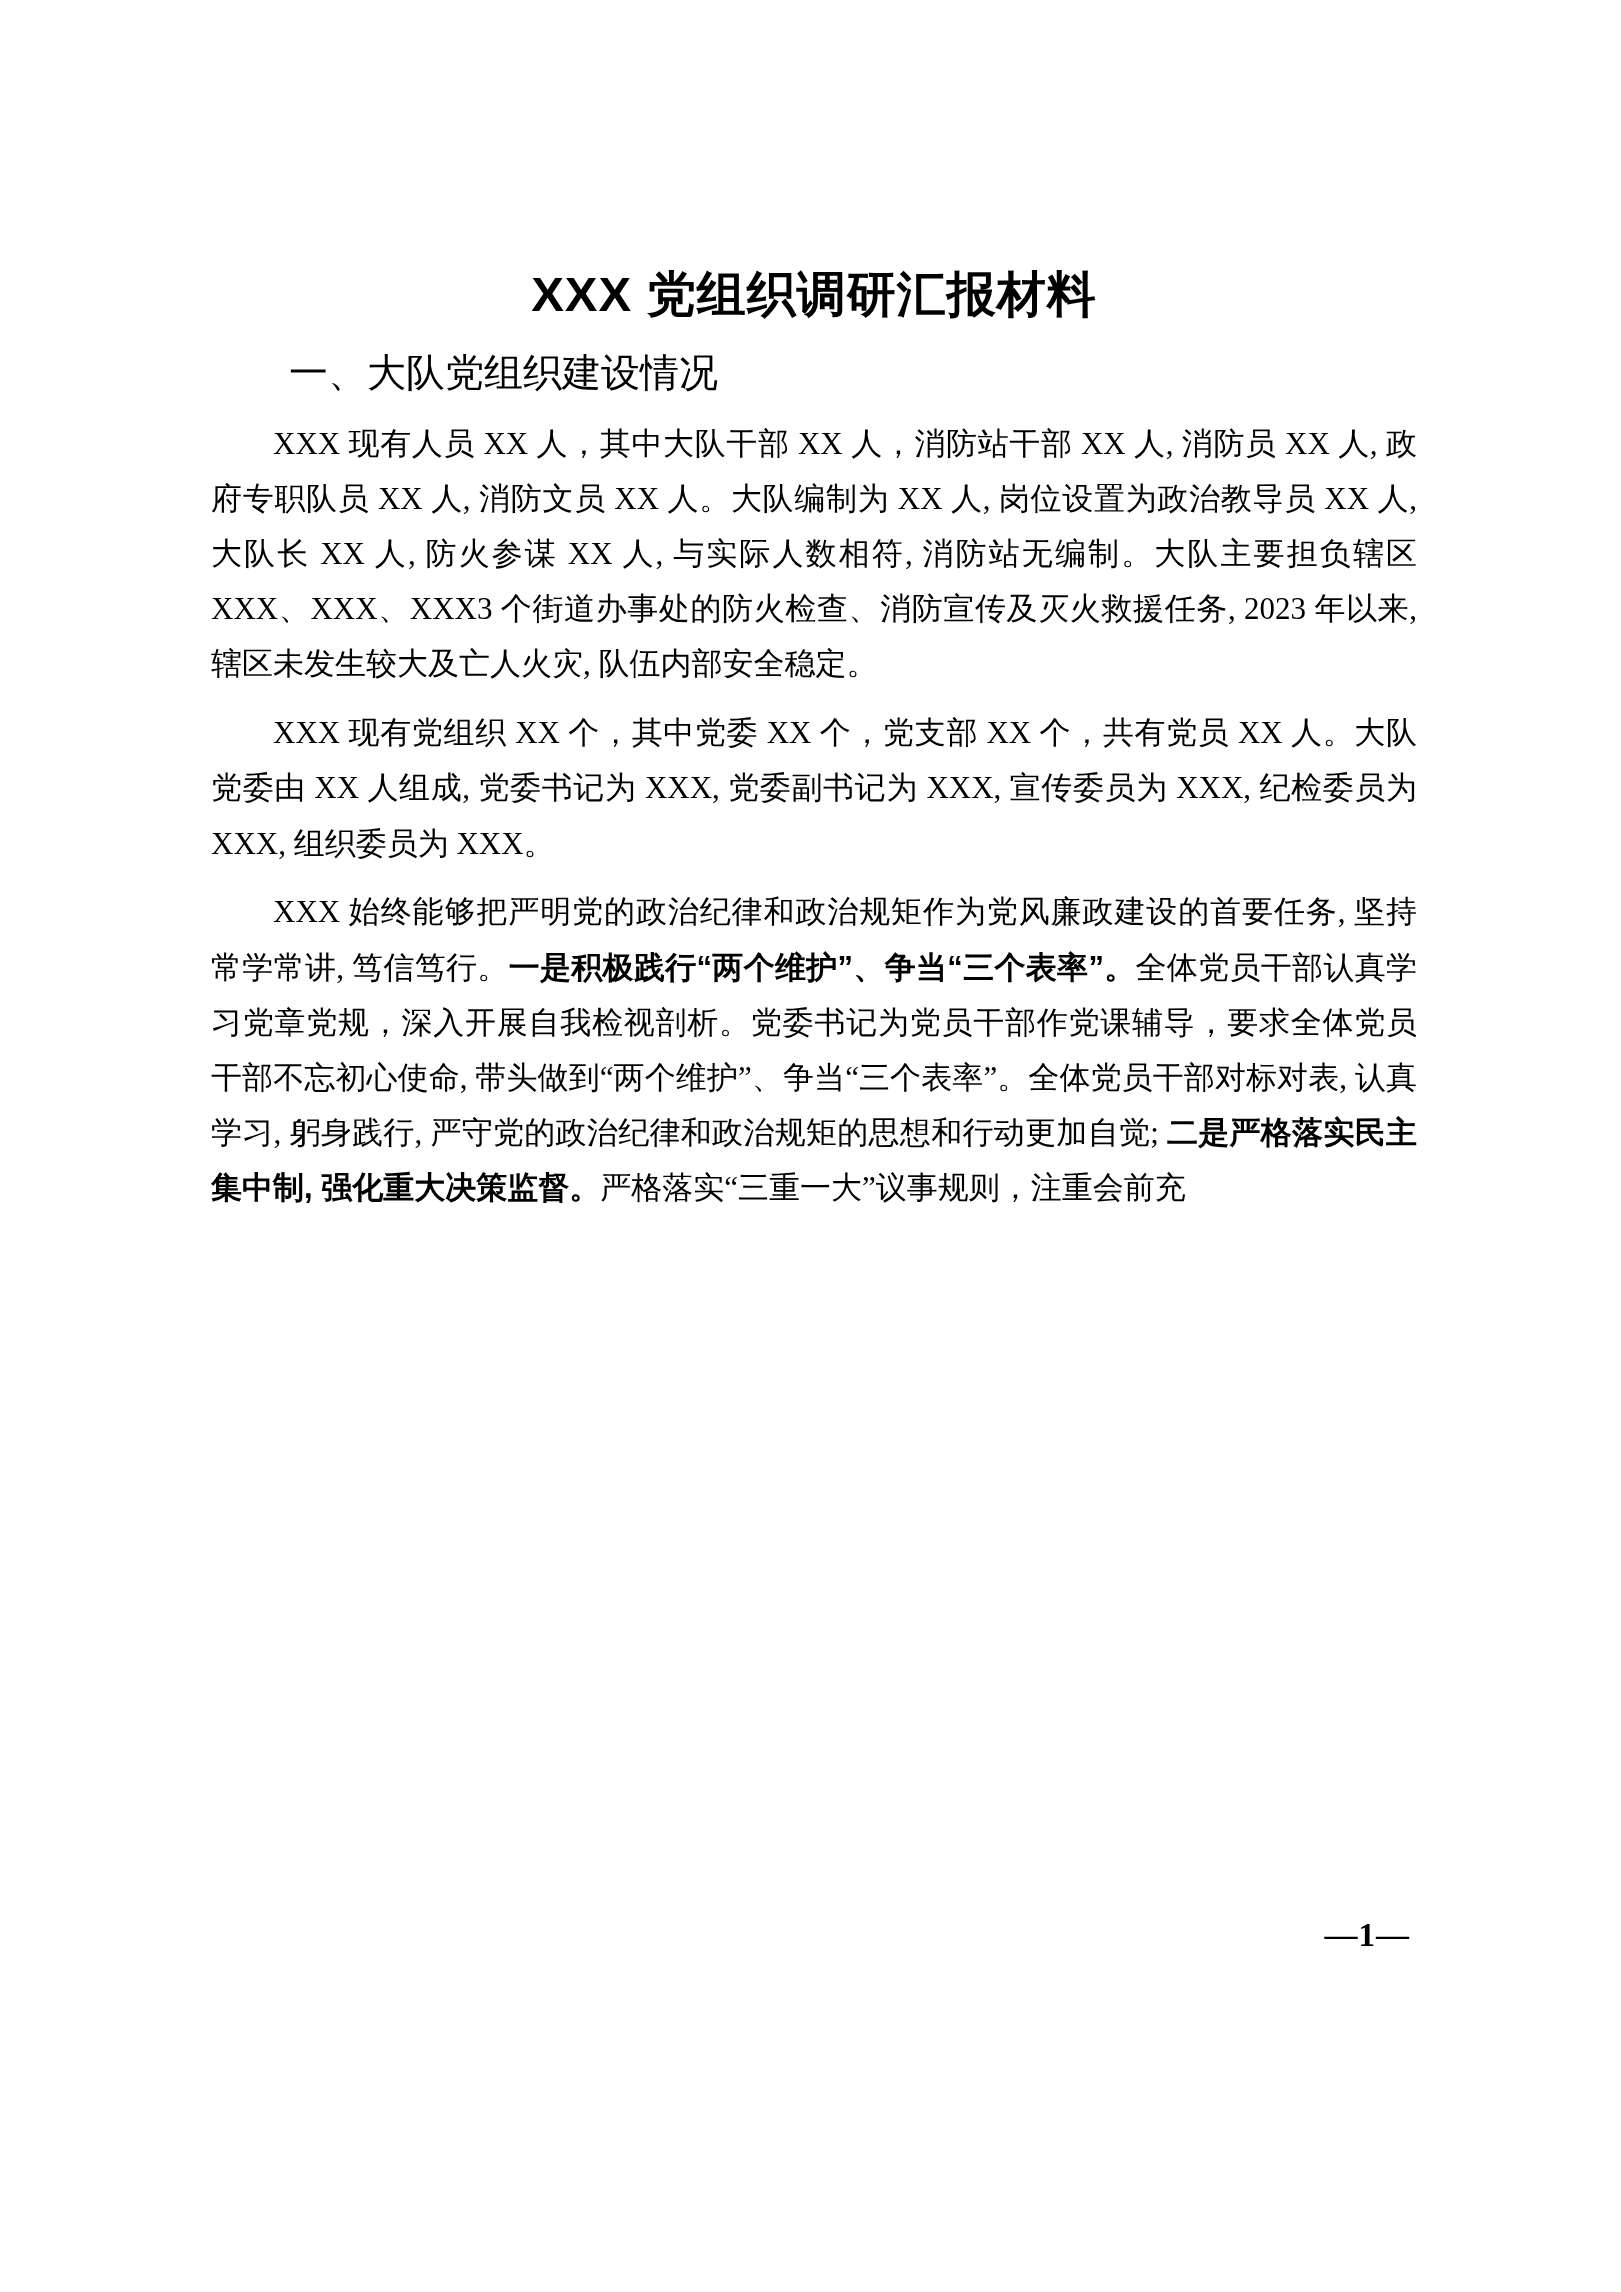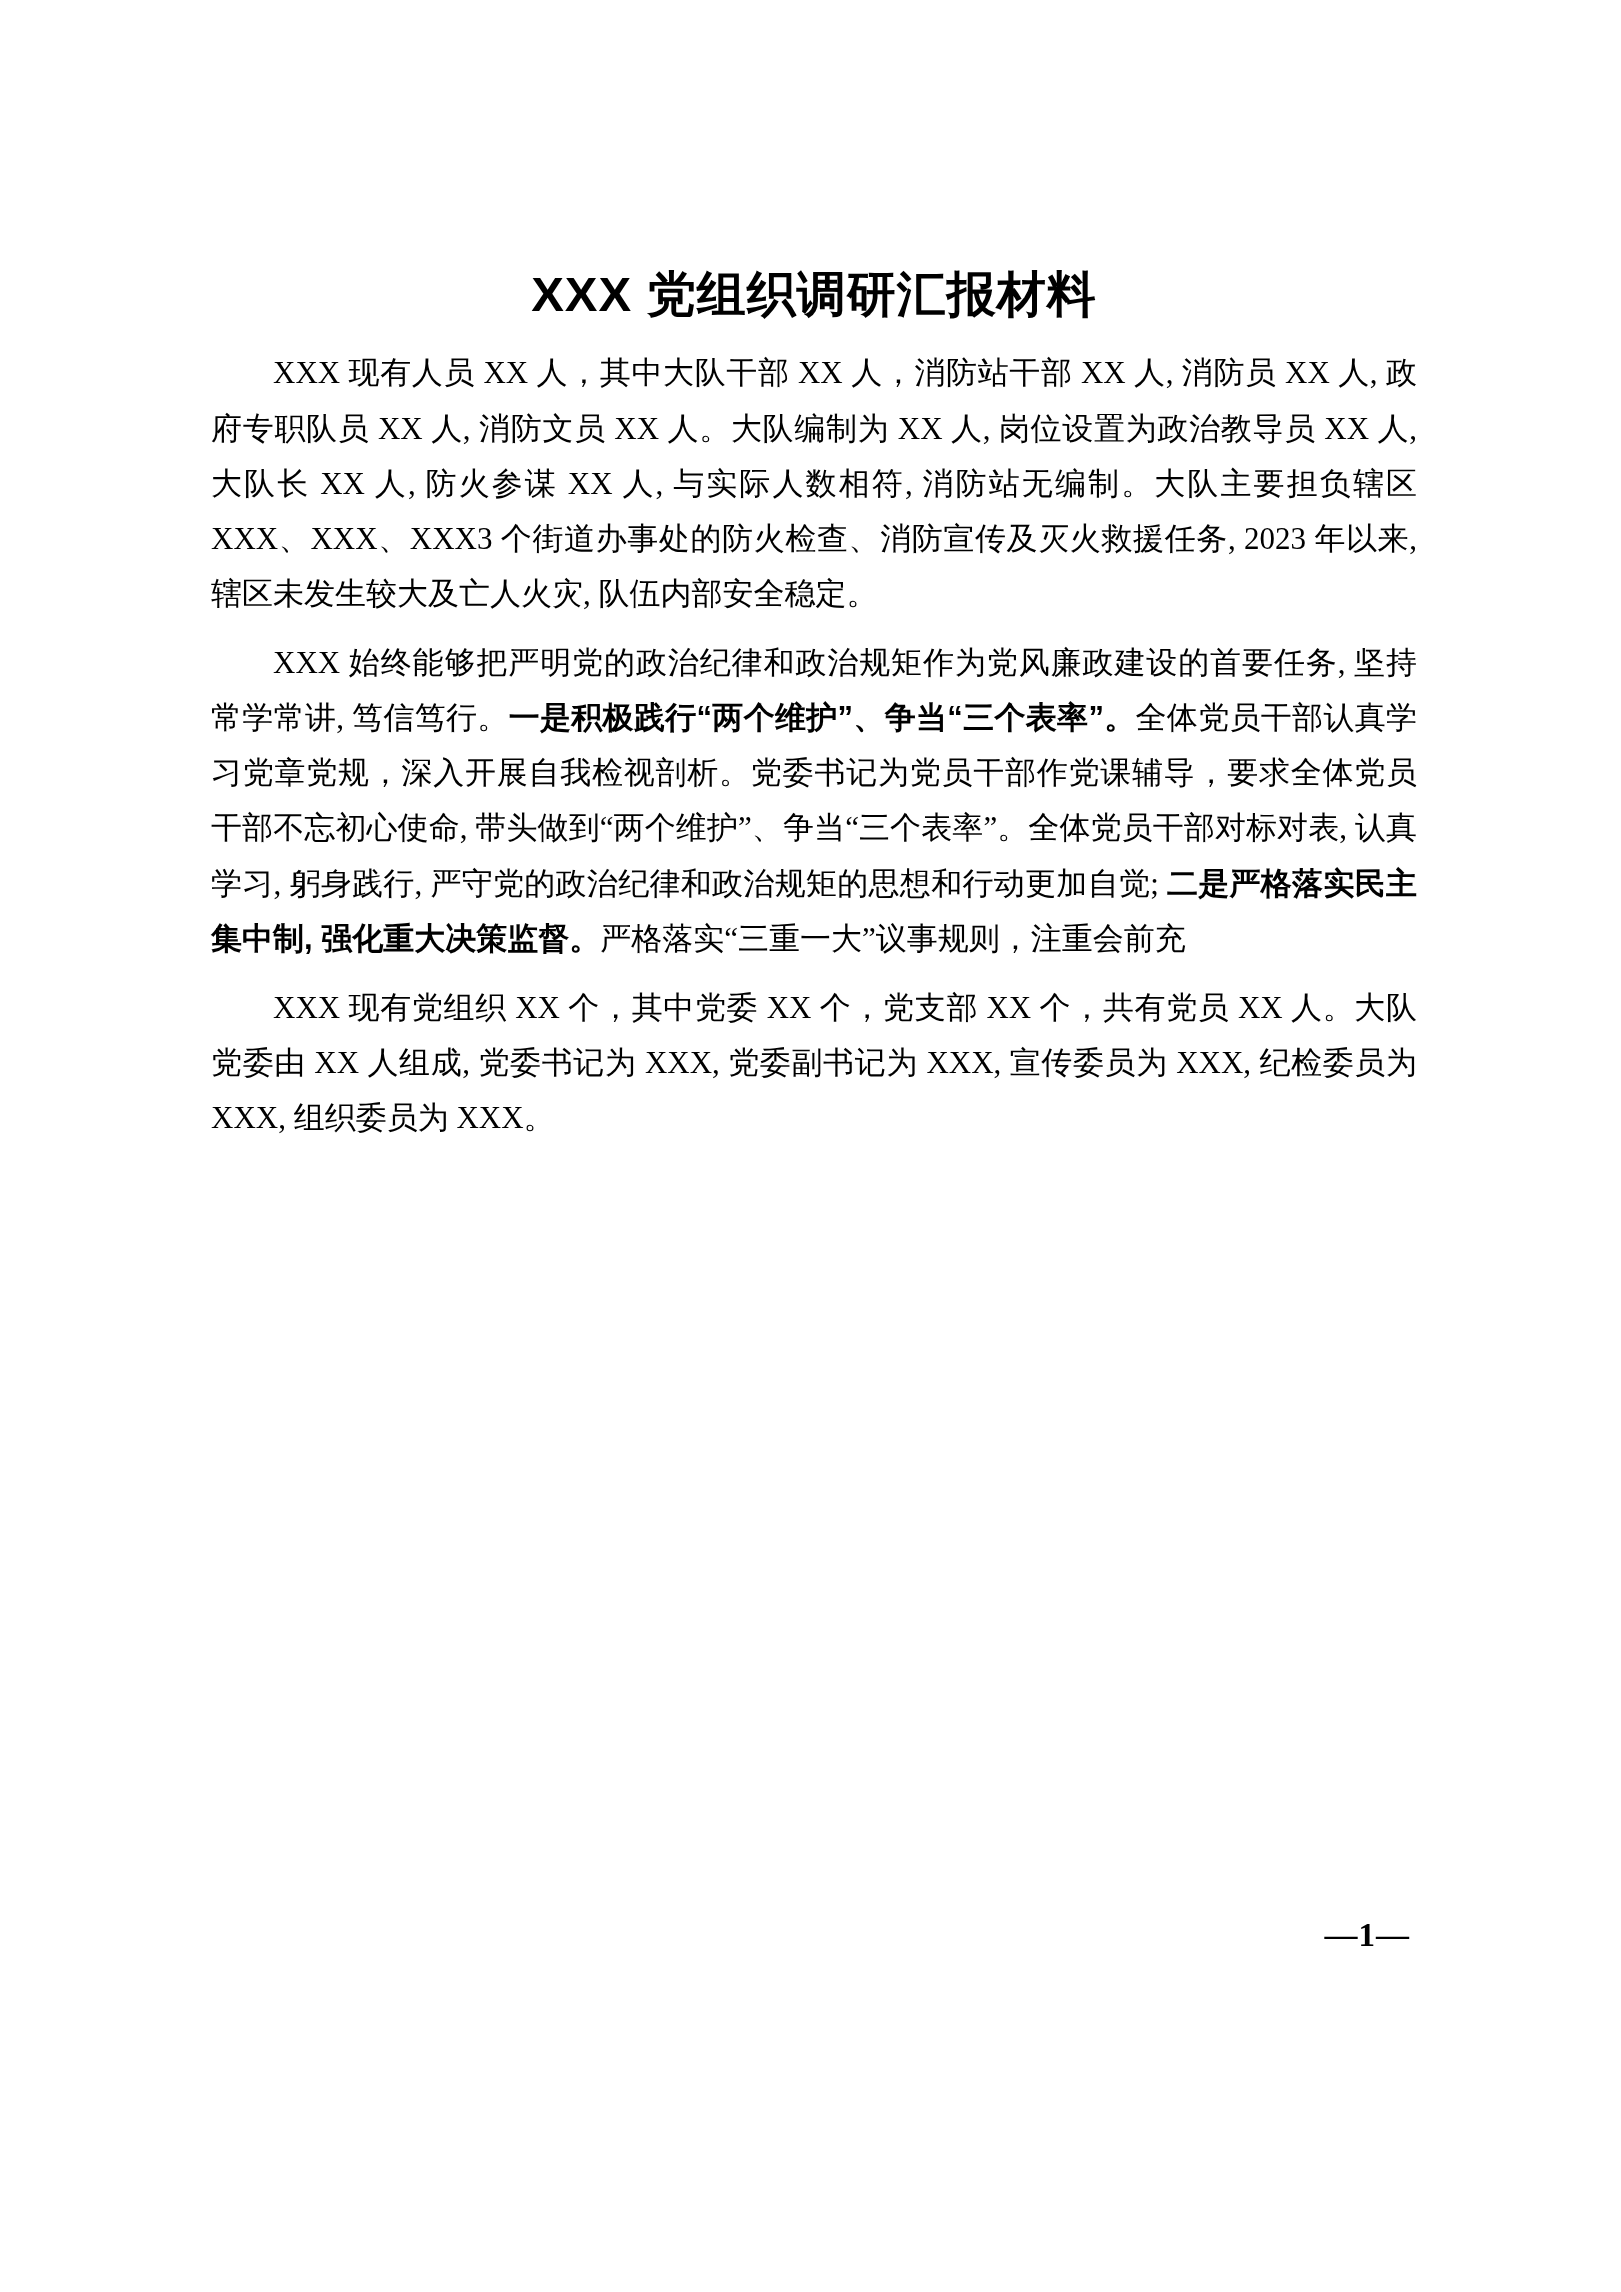--- a/index.html
+++ b/index.html
@@ -69,25 +69,26 @@
 </style>
 </head>
 <body>
 
 <div class="page">
 
   <div class="content">
 
     <h1 class="doc-title">XXX 党组织调研汇报材料</h1>
 
+    <div class="section-heading">一、大队党组织建设情况</div>
 
     <p class="body-para">XXX 现有人员 XX 人，其中大队干部 XX 人，消防站干部 XX 人, 消防员 XX 人, 政府专职队员 XX 人, 消防文员 XX 人。大队编制为 XX 人, 岗位设置为政治教导员 XX 人, 大队长 XX 人, 防火参谋 XX 人, 与实际人数相符, 消防站无编制。大队主要担负辖区 XXX、XXX、XXX3 个街道办事处的防火检查、消防宣传及灭火救援任务, 2023 年以来, 辖区未发生较大及亡人火灾, 队伍内部安全稳定。</p>
 
+    <p class="body-para">XXX 现有党组织 XX 个，其中党委 XX 个，党支部 XX 个，共有党员 XX 人。大队党委由 XX 人组成, 党委书记为 XXX, 党委副书记为 XXX, 宣传委员为 XXX, 纪检委员为 XXX, 组织委员为 XXX。</p>
+
     <p class="body-para"><span>XXX 始终能够把严明党的政治纪律和政治规矩作为党风廉政建设的首要任务, 坚持常学常讲, 笃信笃行。</span><b>一是积极践行“两个维护”、争当“三个表率”。</b><span>全体党员干部认真学习党章党规，深入开展自我检视剖析。党委书记为党员干部作党课辅导，要求全体党员干部不忘初心使命, 带头做到“两个维护”、争当“三个表率”。全体党员干部对标对表, 认真学习, 躬身践行, 严守党的政治纪律和政治规矩的思想和行动更加自觉; </span><b>二是严格落实民主集中制, 强化重大决策监督。</b><span>严格落实“三重一大”议事规则，注重会前充</span></p>
-
-    <p class="body-para">XXX 现有党组织 XX 个，其中党委 XX 个，党支部 XX 个，共有党员 XX 人。大队党委由 XX 人组成, 党委书记为 XXX, 党委副书记为 XXX, 宣传委员为 XXX, 纪检委员为 XXX, 组织委员为 XXX。</p>
 
   </div>
 
   <div class="page-number">—1—</div>
 
 </div>
 
 
 </body></html>

